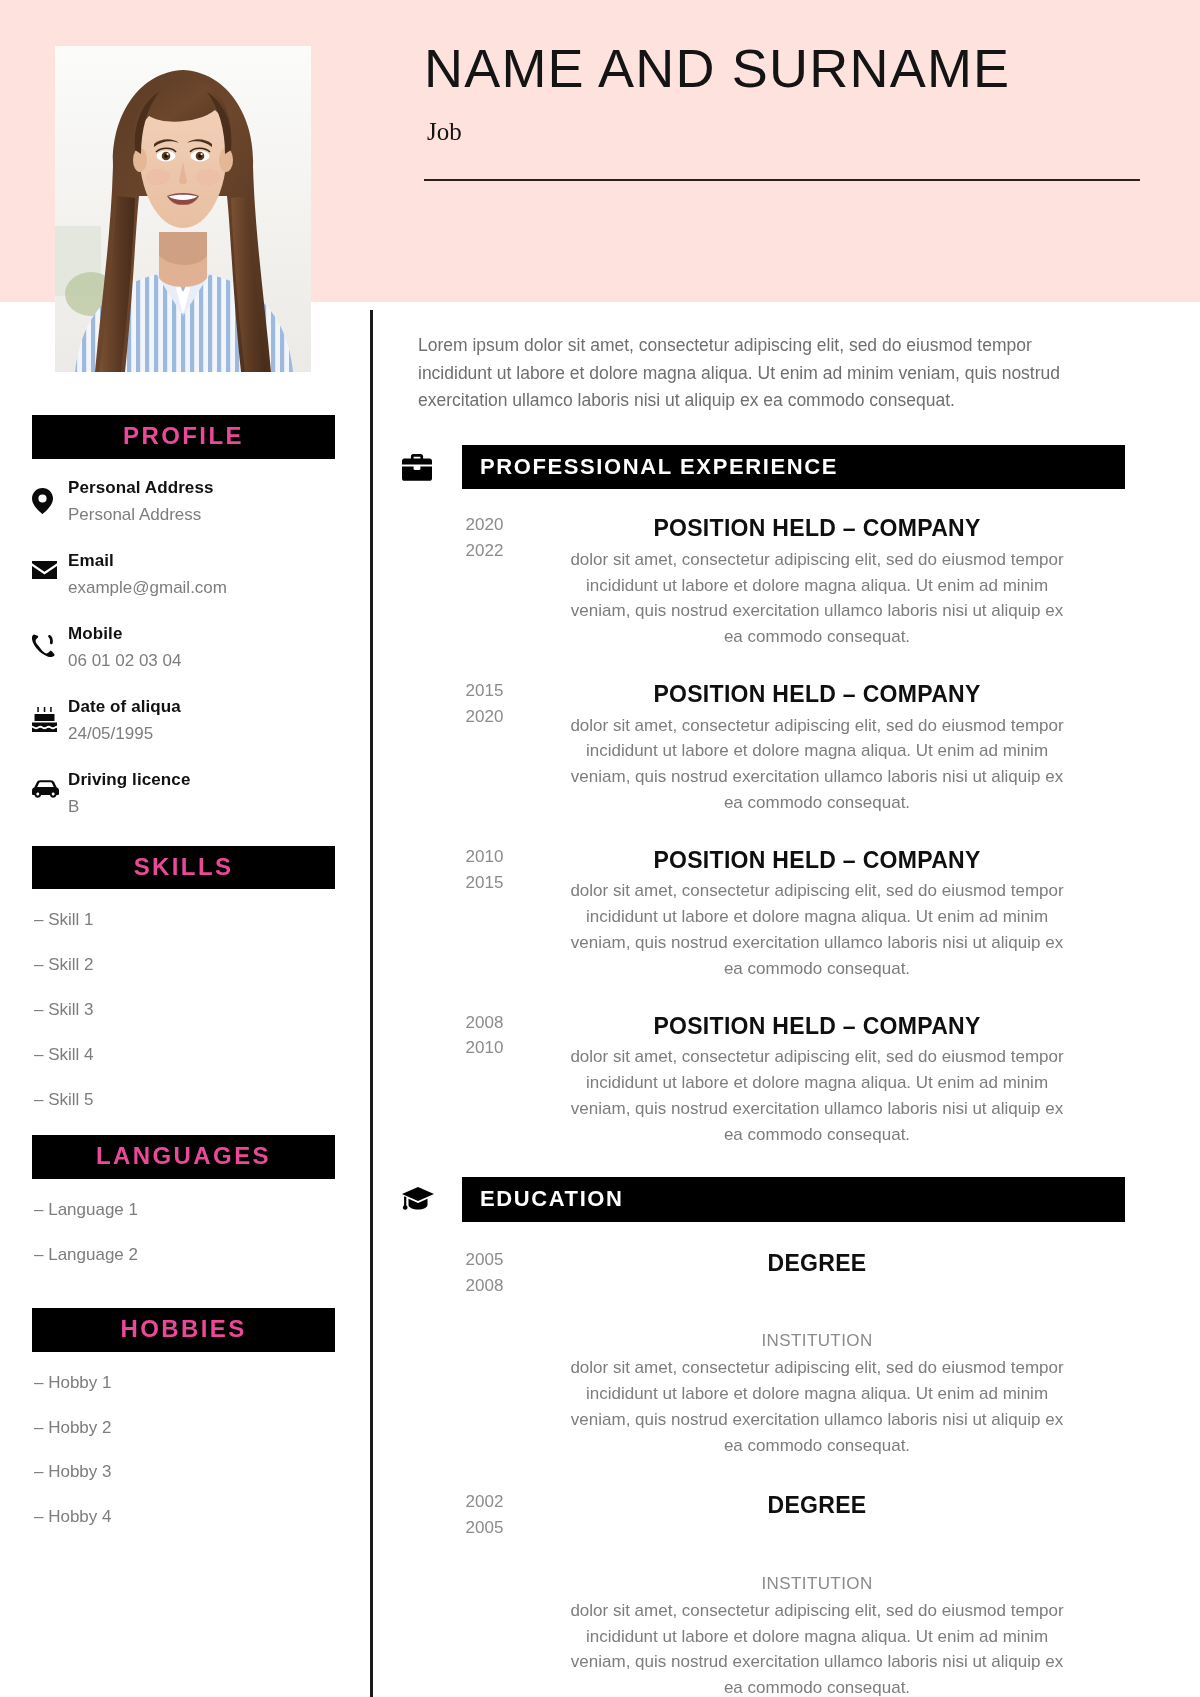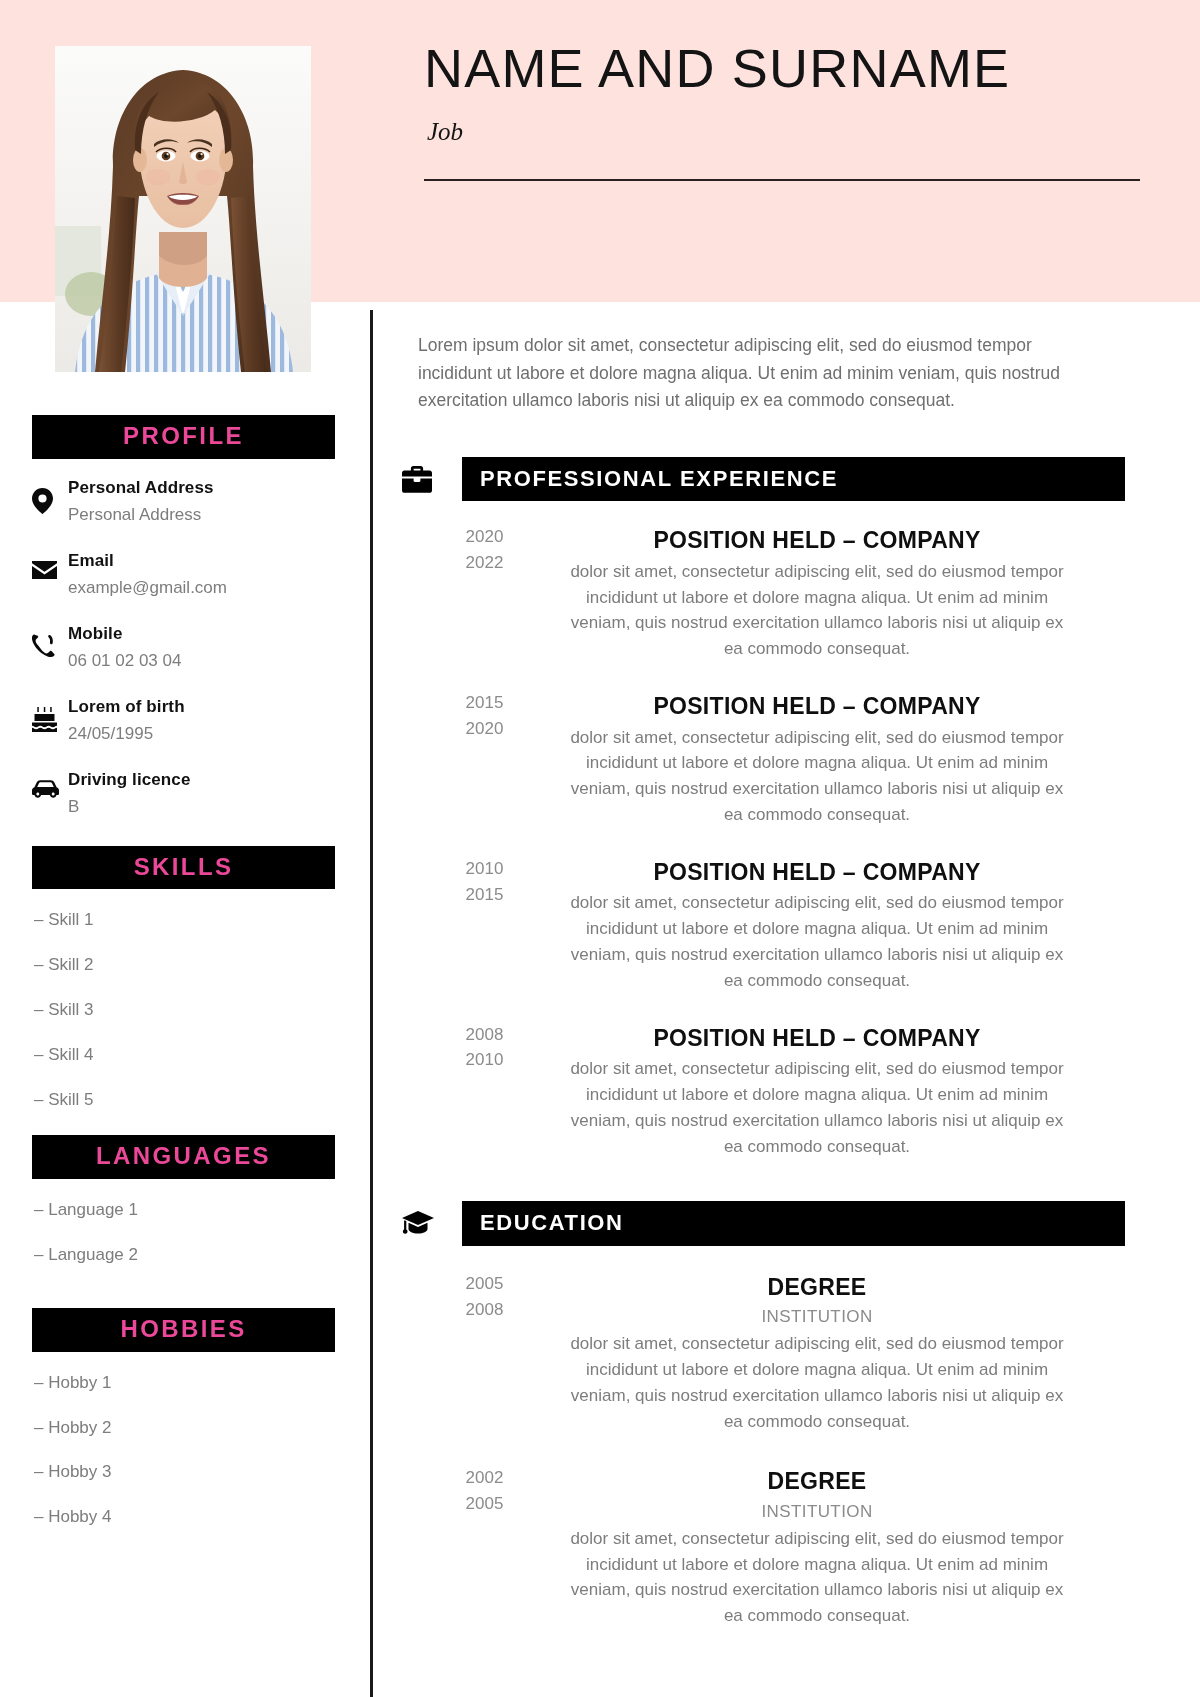--- a/index.html
+++ b/index.html
@@ -53,21 +53,20 @@
     font-size: 54px;
     font-weight: 300;
     letter-spacing: 1.2px;
     color: #141414;
     line-height: 1.05;
     margin: 0;
     white-space: nowrap;
   }
   .job-title {
     font-family: "Liberation Serif", serif;
-    font-style: italic;
     font-size: 25px;
     color: #141414;
     margin: 22px 0 8px 3px;
     line-height: 1;
   }
   .header-rule {
     position: absolute;
     left: 424px;
     top: 179px;
     width: 716px;
@@ -159,21 +158,21 @@
     font-size: 17.5px;
     color: #6f6f6f;
     line-height: 1.58;
     width: 672px;
     margin: 16px;
   }
 
   .section-head {
     display: flex;
     align-items: center;
-    margin-top: 42px;
+    margin-top: 30px;
   }
   .section-icon {
     width: 60px;
     min-width: 60px;
     display: flex;
     align-items: center;
   }
   .section-icon svg { display: block; fill: #000000; }
   .section-bar {
     flex: 1;
@@ -210,20 +209,21 @@
     font-weight: 700;
     color: #0f0f0f;
     letter-spacing: 0.3px;
     line-height: 1.5;
   }
   .entry-sub {
     font-size: 17px;
     color: #8b8b8b;
     letter-spacing: 0.4px;
     line-height: 1.52;
+    margin-top: 48px;
   }
   .entry-desc {
     font-size: 17px;
     color: #7d7d7d;
     line-height: 1.52;
     margin-top: 1px;
   }
   .edu-entries .entry { margin-bottom: 30px; }
   .edu-entries { margin-top: 24px; }
 </style>
@@ -373,21 +373,21 @@
           <svg width="25" height="25" viewBox="0 0 25 25">
               <rect x="5.3" y="0" width="1.5" height="5"></rect>
               <rect x="11.8" y="0" width="1.5" height="5"></rect>
               <rect x="18.2" y="0" width="1.5" height="5"></rect>
               <path d="M2.5 7h20v7H2.5z"></path>
               <path d="M0 15.5h25v3.2c-2 0-2 1.5-4.1 1.5s-2.1-1.5-4.2-1.5-2.1 1.5-4.2 1.5-2.1-1.5-4.2-1.5S6.1 20.2 4.1 20.2 2 18.7 0 18.7z"></path>
               <path d="M0 20.8c2 0 2 1.5 4.1 1.5s2.1-1.5 4.2-1.5 2.1 1.5 4.2 1.5 2.1-1.5 4.2-1.5 2.1 1.5 4.2 1.5 2.1-1.5 4.1-1.5V25H0z"></path>
             </svg>
         </span>
         <span class="profile-body">
-          <span class="profile-label">Lorem of birth</span>
+          <span class="profile-label">Date of aliqua</span>
           <div class="profile-value">24/05/1995</div>
         </span>
       </div>
 
       <div class="profile-row">
         <span class="profile-icon">
           <svg width="27" height="18" viewBox="0 0 27 18">
               <path d="M24.6 7.2L22.2 2.3C21.6 1 20.3 0.2 18.9 0.2H8.1C6.7 0.2 5.4 1 4.8 2.3L2.4 7.2C1 7.6 0 8.9 0 10.4v3.3c0 0.8 0.6 1.4 1.4 1.4h1.1c0.3 1.6 1.7 2.7 3.3 2.7s3-1.1 3.3-2.7h8.8c0.3 1.6 1.7 2.7 3.3 2.7s3-1.1 3.3-2.7h1.1c0.8 0 1.4-0.6 1.4-1.4v-3.3c0-1.5-1-2.8-2.4-3.2zM7 3.3C7.2 2.7 7.8 2.3 8.4 2.3h10.2c0.6 0 1.2 0.4 1.4 1l1.8 3.6H5.2zM5.8 15.6c-0.8 0-1.5-0.7-1.5-1.5s0.7-1.5 1.5-1.5 1.5 0.7 1.5 1.5-0.7 1.5-1.5 1.5zm15.4 0c-0.8 0-1.5-0.7-1.5-1.5s0.7-1.5 1.5-1.5 1.5 0.7 1.5 1.5-0.7 1.5-1.5 1.5z"></path>
             </svg>
         </span>

